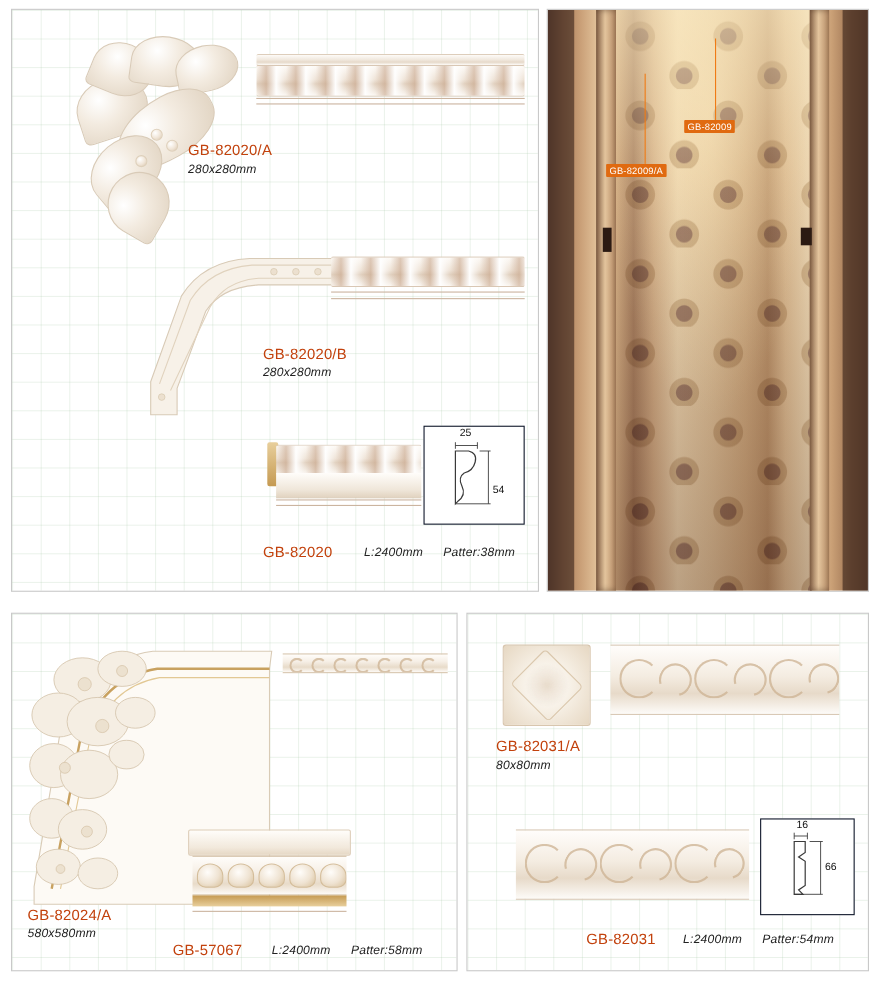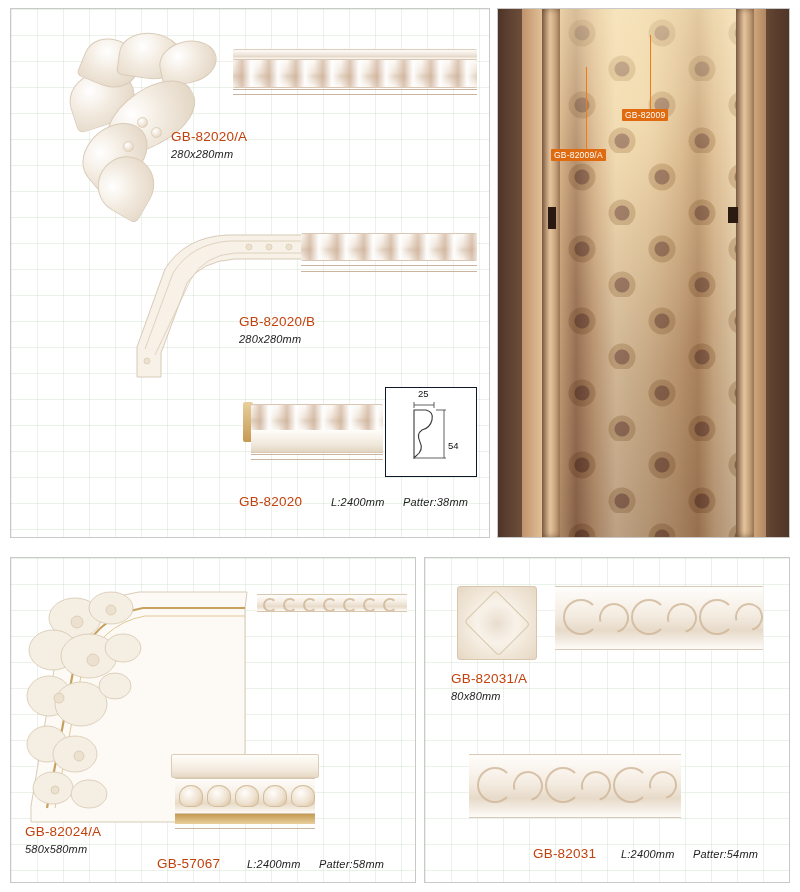--- a/index.html
+++ b/index.html
@@ -299,17 +299,30 @@
 
   <div class="swirl-strip" style="left:44px;top:196px;width:212px;height:62px;">
     <div class="swirl" style="left:8px;top:12px;width:32px;height:32px;"></div>
     <div class="swirl" style="left:44px;top:16px;width:26px;height:26px;transform:rotate(120deg);"></div>
     <div class="swirl" style="left:76px;top:12px;width:32px;height:32px;"></div>
     <div class="swirl" style="left:112px;top:16px;width:26px;height:26px;transform:rotate(120deg);"></div>
     <div class="swirl" style="left:144px;top:12px;width:32px;height:32px;"></div>
     <div class="swirl" style="left:180px;top:16px;width:24px;height:24px;transform:rotate(120deg);"></div>
   </div>
 
+  <div class="profile-box" style="left:266px;top:186px;width:84px;height:86px;">
+    <svg viewBox="0 0 84 86" width="84" height="86">
+      <path d="M30 20 L40 20 L40 30 L34 34 L40 38 L40 60 L34 64 L38 68 L30 68 Z" fill="#ffffff" stroke="#3a3a3a" stroke-width="1.1"></path>
+      <line x1="30" y1="12" x2="30" y2="18" stroke="#3a3a3a" stroke-width="0.8"></line>
+      <line x1="42" y1="12" x2="42" y2="18" stroke="#3a3a3a" stroke-width="0.8"></line>
+      <line x1="30" y1="15" x2="42" y2="15" stroke="#3a3a3a" stroke-width="0.8"></line>
+      <line x1="54" y1="20" x2="54" y2="68" stroke="#3a3a3a" stroke-width="0.8"></line>
+      <line x1="44" y1="20" x2="56" y2="20" stroke="#3a3a3a" stroke-width="0.8"></line>
+      <line x1="30" y1="68" x2="56" y2="68" stroke="#3a3a3a" stroke-width="0.8"></line>
+    </svg>
+    <div class="dim-text" style="left:32px;top:0px;">16</div>
+    <div class="dim-text" style="left:58px;top:38px;">66</div>
+  </div>
 
   <div class="label big" style="left:108px;top:288px;">GB-82031</div>
   <div class="label small" style="left:196px;top:290px;">L:2400mm</div>
   <div class="label small" style="left:268px;top:290px;">Patter:54mm</div>
 </div>
 
 </body></html>

